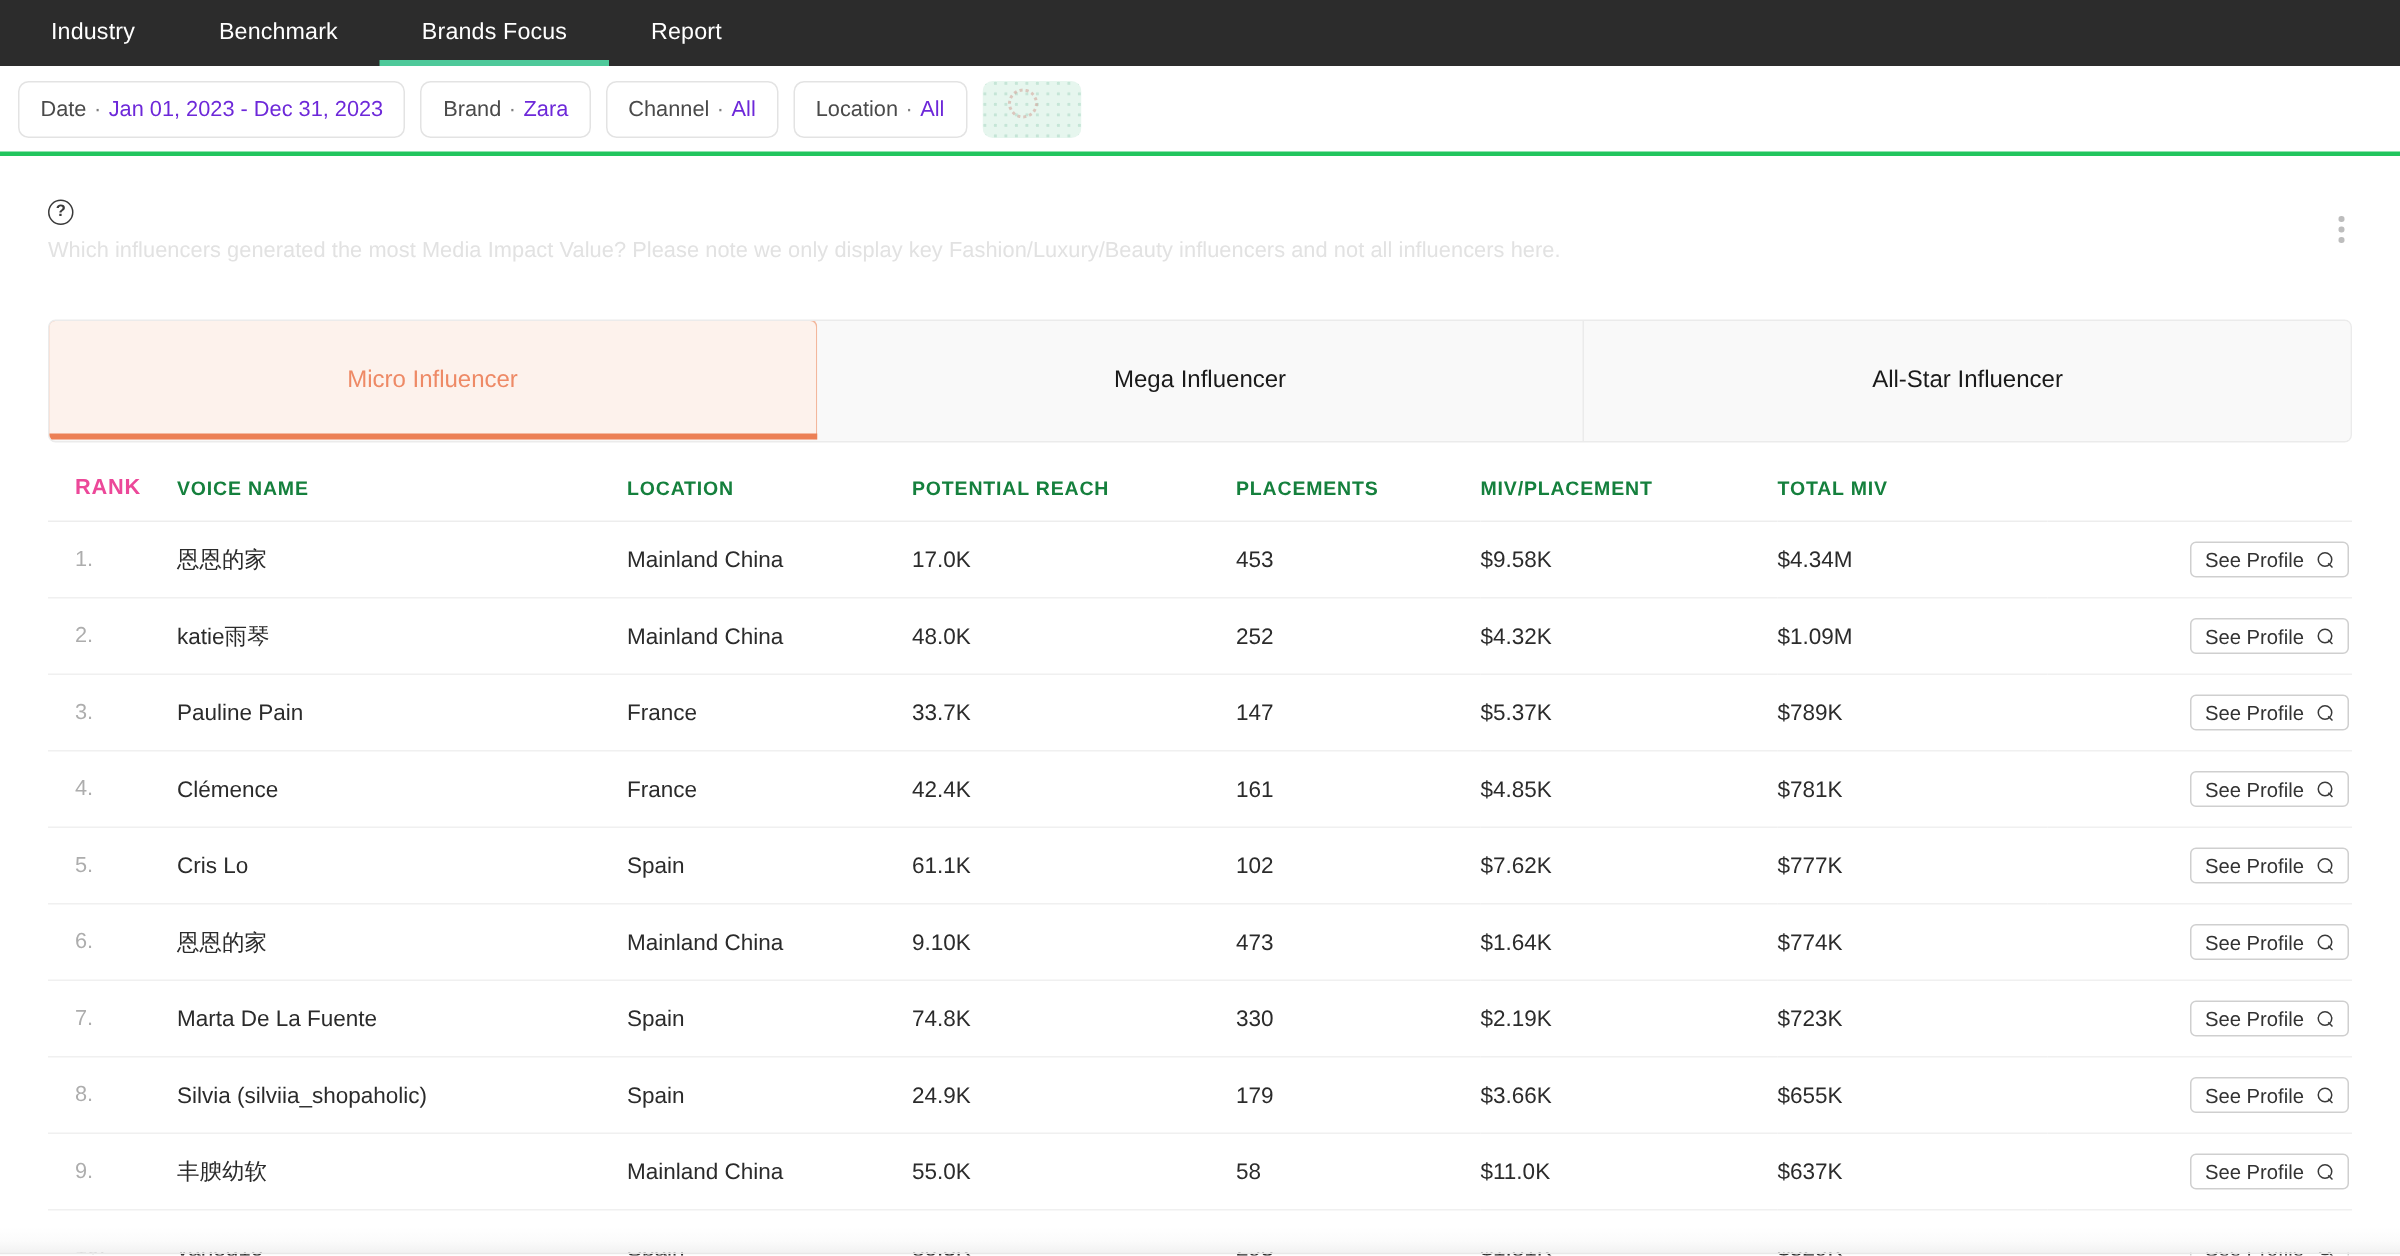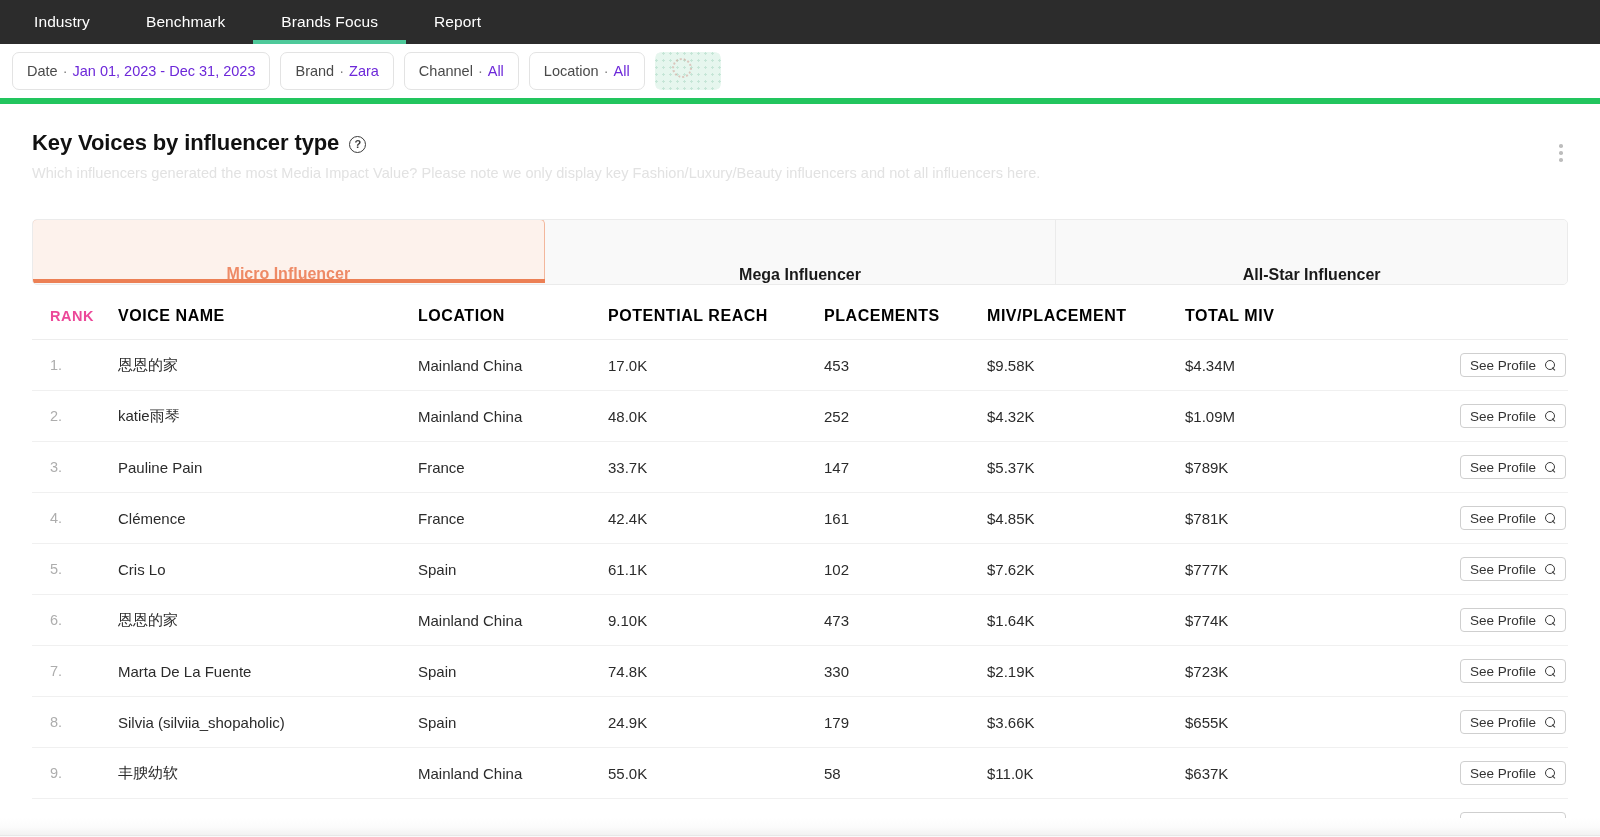--- a/index.html
+++ b/index.html
@@ -42,21 +42,21 @@
   }
 
   
   .filterbar {
     height: 60px;
     background: #ffffff;
     display: flex;
     align-items: center;
     gap: 10px;
     padding: 0 12px;
-    border-bottom: 6px solid #22c55e;
+    border-bottom: 3px solid #22c55e;
   }
   .filter-chip {
     height: 38px;
     display: flex;
     align-items: center;
     padding: 0 14px;
     border: 1px solid #e3e3e3;
     border-radius: 7px;
     background: #fff;
     font-size: 14.5px;
@@ -166,26 +166,26 @@
   .tabs {
     display: flex;
     margin: 38px 32px 0 32px;
     border: 1px solid #ebebeb;
     border-radius: 5px;
     overflow: hidden;
     background: #f8f8f8;
   }
   .tab {
     flex: 1;
-    height: 64px;
-    display: flex;
-    align-items: flex-end;
+    height: 80px;
+    display: flex;
+    align-items: center;
     justify-content: center;
     font-size: 16px;
-    font-weight: bold;
+    font-weight: normal;
     color: #1a1a1a;
     background: #f9f9f9;
     border-right: 1px solid #ebebeb;
     cursor: pointer;
     position: relative;
     user-select: none;
   }
   .tab:last-child { border-right: none; }
   .tab.active {
     background: #fdf2ec;
@@ -205,24 +205,24 @@
 
   
   .table-wrap { padding: 0 32px; }
   table {
     width: 100%;
     border-collapse: collapse;
     table-layout: fixed;
   }
   thead th {
     text-align: left;
-    font-size: 16px;
+    font-size: 13px;
     font-weight: bold;
     letter-spacing: .55px;
-    color: #000000;
+    color: #15803d;
     padding: 22px 0 14px 0;
     border-bottom: 1px solid #ededed;
     white-space: nowrap;
   }
   tbody td {
     font-size: 15px;
     color: #2b2b2b;
     padding: 13px 0;
     border-bottom: 1px solid #f0f0f0;
     white-space: nowrap;
@@ -320,21 +320,20 @@
       <span class="chip-value">All</span>
     </div>
     <div class="filter-skeleton"></div>
 </div>
 
 <div class="page">
   <div class="card">
 
     <div class="card-head">
       <div class="title-row">
-        <div class="card-title">Key Voices by influencer type</div>
         <div class="help-icon">?</div>
       </div>
       <div class="card-subtitle">Which influencers generated the most Media Impact Value? Please note we only display key Fashion/Luxury/Beauty influencers and not all influencers here.</div>
     </div>
 
     <div class="kebab">
       <span></span>
       <span></span>
       <span></span>
     </div>

